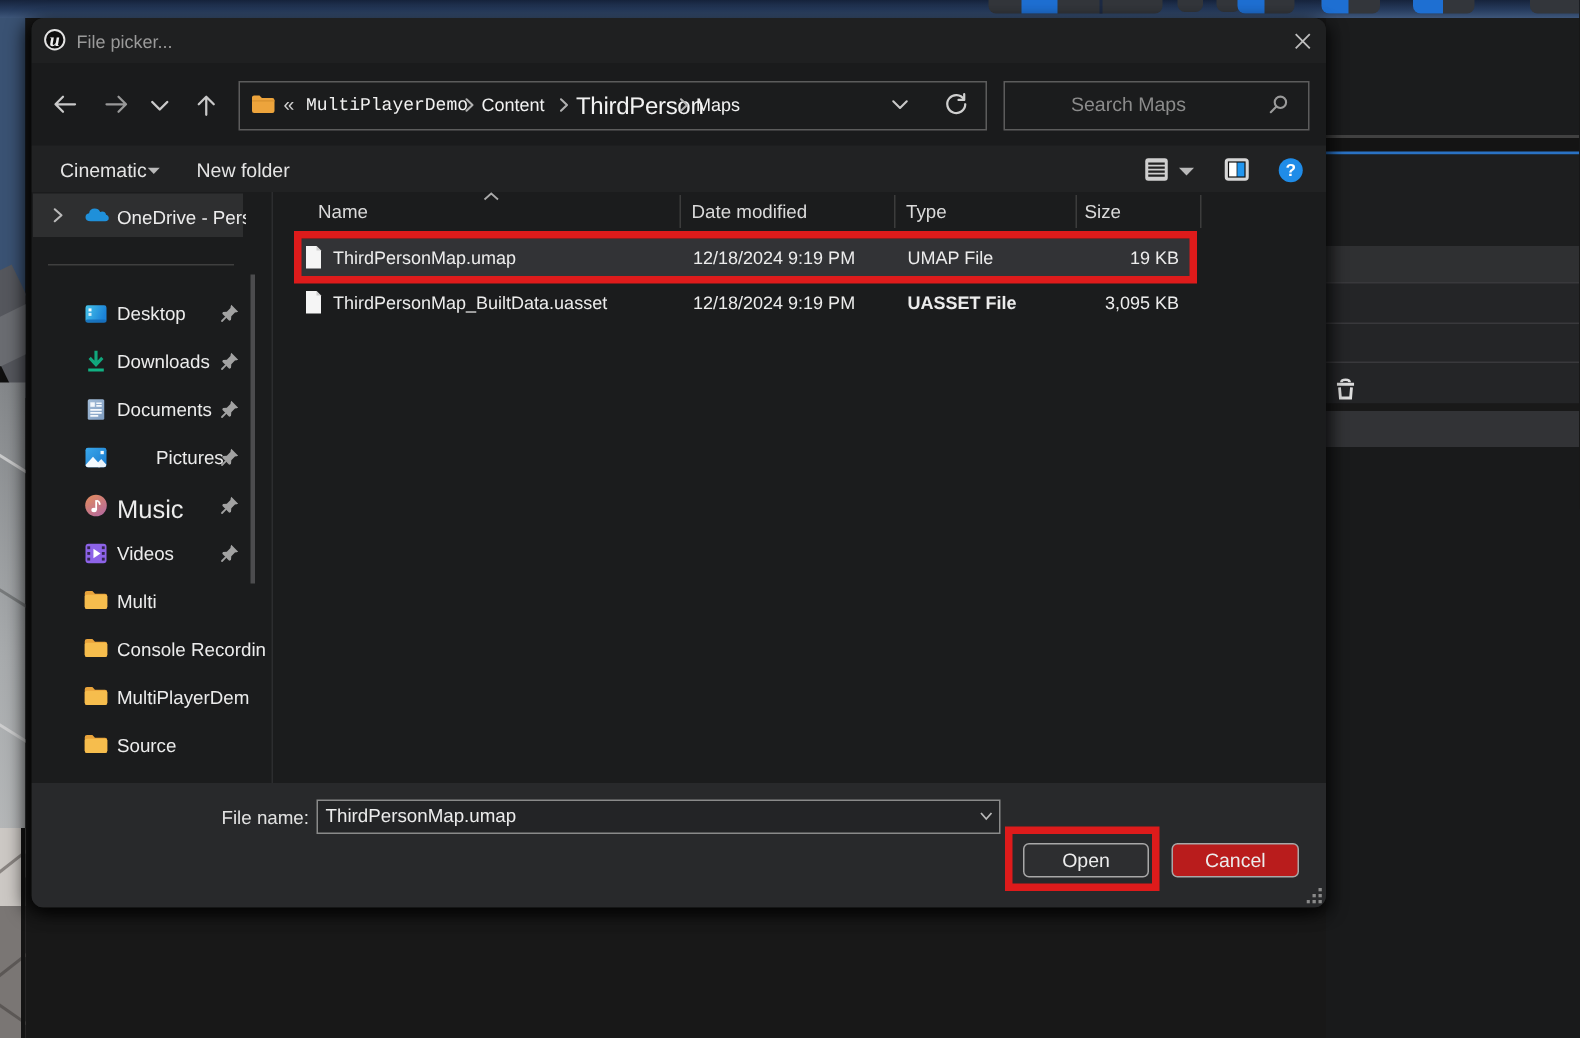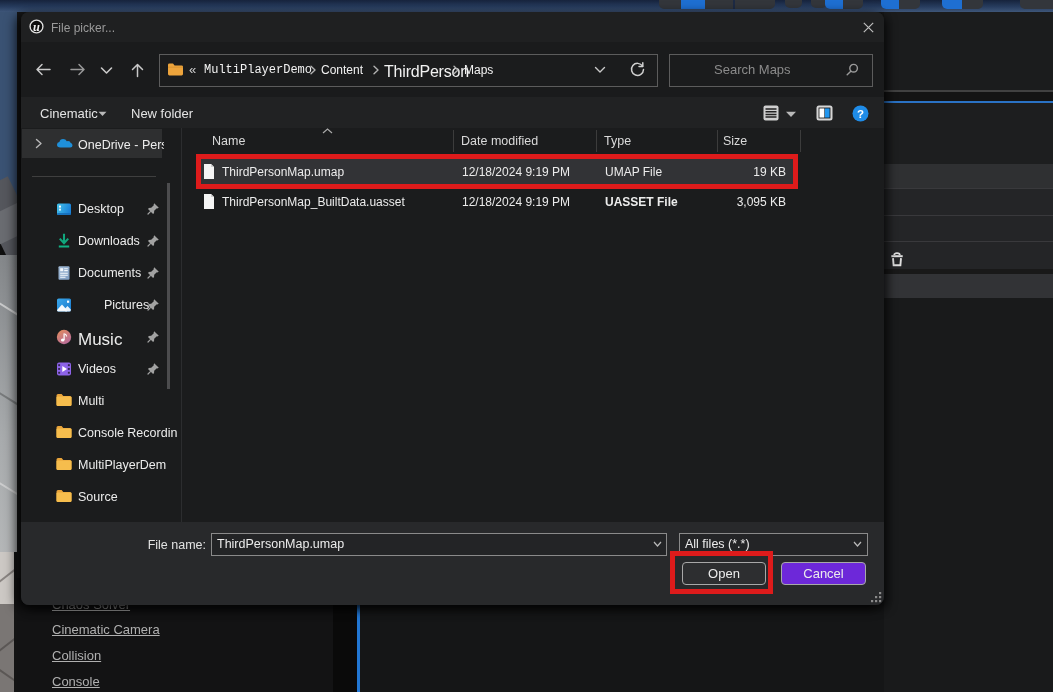--- a/index.html
+++ b/index.html
@@ -57,29 +57,20 @@
   <div class="abs" style="left:0;top:257.5px;width:169px;height:5px;background:#191919;"></div>
   <div class="abs" style="left:0;top:262.5px;width:169px;height:24px;background:#323336;"></div>
 
   <svg class="abs" style="left:5px;top:239px;" width="16" height="17" viewBox="0 0 16 17">
     <path d="M5.2 3.9 Q5.2 2.2 8 2.2 Q10.8 2.2 10.8 3.9" stroke="#dedede" stroke-width="1.7" fill="none"></path>
     <path d="M2.3 5.2 L13.7 5.2" stroke="#dedede" stroke-width="2" fill="none"></path>
     <path d="M4 7.2 L4.6 14.3 L11.4 14.3 L12 7.2" stroke="#dedede" stroke-width="1.9" fill="none"></path>
   </svg>
 </div>
 
-<div class="abs" id="bottombg" style="left:17px;top:578px;width:867px;height:114px;background:#151617;overflow:hidden;">
-  <div class="abs" style="left:0;top:0;width:316px;height:114px;background:#131314;"></div>
-  <div class="abs" style="left:316px;top:0;width:24px;height:114px;background:#0a0a0a;"></div>
-  <div class="abs" style="left:340px;top:0;width:2.5px;height:114px;background:#2277d4;"></div>
-  <div class="abs txt" style="left:35px;top:19px;font-size:13px;color:#b0b0b0;text-decoration:underline;">Chaos Solver</div>
-  <div class="abs txt" style="left:35px;top:44px;font-size:13px;color:#b0b0b0;text-decoration:underline;">Cinematic Camera</div>
-  <div class="abs txt" style="left:35px;top:70px;font-size:13px;color:#b0b0b0;text-decoration:underline;">Collision</div>
-  <div class="abs txt" style="left:35px;top:96px;font-size:13px;color:#b0b0b0;text-decoration:underline;">Console</div>
-</div>
 
 <div class="abs" id="dialog" style="left:21px;top:12px;width:863px;height:593px;background:#1b1c1d;border-radius:8px;box-shadow:-5px 3px 12px rgba(0,0,0,0.75), 4px 4px 10px rgba(0,0,0,0.6);overflow:hidden;">
 
   <div class="abs" style="left:0;top:0;width:863px;height:30px;background:#1f2021;"></div>
 
   <div class="abs" style="left:0;top:30px;width:863px;height:55px;background:#1a1b1c;"></div>
 
   <div class="abs" style="left:0;top:85px;width:863px;height:31px;background:#212223;"></div>
 
   <div class="abs" style="left:0;top:510px;width:863px;height:83px;background:#28292b;"></div>
@@ -335,30 +326,24 @@
 
   <div class="abs" style="left:174.5px;top:142px;width:592px;height:24.5px;border:5px solid #de1b1b;"></div>
 
   <div class="abs txt" style="left:109px;top:526px;width:76px;text-align:right;font-size:12.5px;color:#e2e2e2;">File name:</div>
   <div class="abs" style="left:190px;top:520.5px;width:454px;height:21px;border:1px solid #8a8a8a;background:#232426;">
     <div class="abs txt" style="left:5px;top:3.5px;font-size:12.5px;">ThirdPersonMap.umap</div>
     <svg class="abs" style="left:441px;top:7.5px;" width="9" height="7" viewBox="0 0 9 7">
           <path d="M1 1 L4.5 5 L8 1" stroke="#b9b9b9" stroke-width="1.2" fill="none"></path>
         </svg>
   </div>
-  <div class="abs" style="left:658px;top:520.5px;width:187px;height:21px;border:1px solid #8a8a8a;background:#232426;">
-    <div class="abs txt" style="left:5px;top:3.5px;font-size:12.5px;">All files (*.*)</div>
-    <svg class="abs" style="left:173px;top:7.5px;" width="9" height="7" viewBox="0 0 9 7">
-          <path d="M1 1 L4.5 5 L8 1" stroke="#b9b9b9" stroke-width="1.2" fill="none"></path>
-        </svg>
-  </div>
   <div class="abs" style="left:661px;top:550px;width:82px;height:21px;border:1px solid #a8a8a8;border-radius:4px;background:#2d2e30;text-align:center;">
     <span class="txt" style="line-height:21px;font-size:13px;">Open</span>
   </div>
-  <div class="abs" style="left:760px;top:550px;width:83px;height:21px;border:1px solid #a8a8a8;border-radius:4px;background:#6d28d9;text-align:center;">
+  <div class="abs" style="left:760px;top:550px;width:83px;height:21px;border:1px solid #a8a8a8;border-radius:4px;background:#b91c1c;text-align:center;">
     <span class="txt" style="line-height:21px;font-size:13px;">Cancel</span>
   </div>
   <div class="abs" style="left:649px;top:538.5px;width:93px;height:33px;border:5px solid #de1b1b;"></div>
   <svg class="abs" style="left:850px;top:580px;" width="11" height="11" viewBox="0 0 11 11">
     <g fill="#8a8a8a">
           <rect x="8" y="0" width="2.2" height="2.2"></rect>
           <rect x="8" y="4" width="2.2" height="2.2"></rect>
           <rect x="4" y="4" width="2.2" height="2.2"></rect>
           <rect x="8" y="8" width="2.2" height="2.2"></rect>
           <rect x="4" y="8" width="2.2" height="2.2"></rect>

